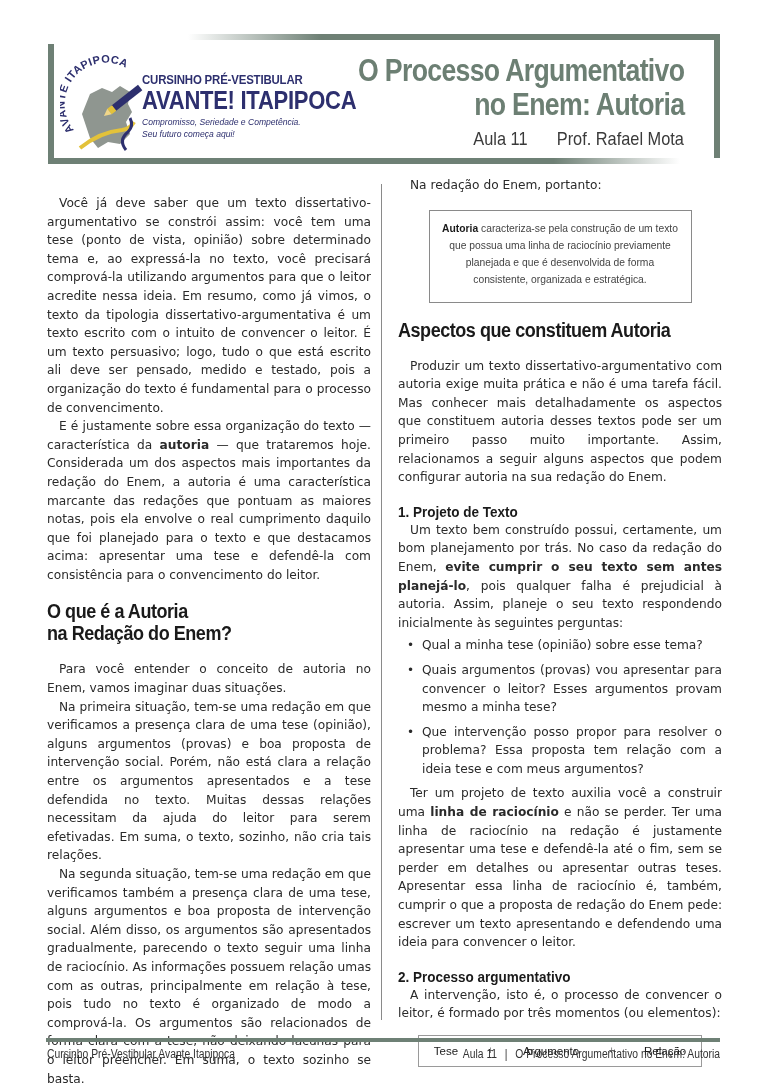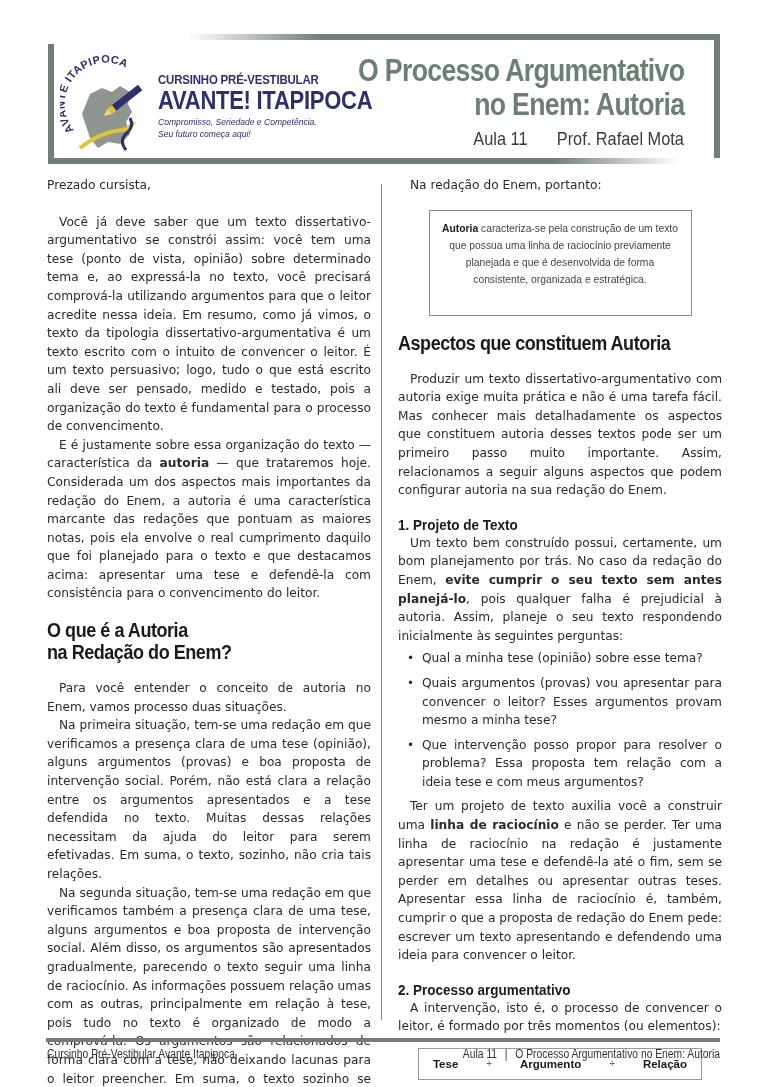--- a/index.html
+++ b/index.html
@@ -9,21 +9,21 @@
   
   .header-frame { position: absolute; left: 48px; top: 34px; width: 672px; height: 130px; }
   .frame-top { position: absolute; left: 140px; right: 0; top: 0; height: 6px;
                background: linear-gradient(90deg, rgba(110,128,117,0) 0%, #6e8075 25%, #6e8075 100%); }
   .frame-right { position: absolute; right: 0; top: 0; width: 6px; height: 124px; background: #6e8075; }
   .frame-left { position: absolute; left: 0; top: 10px; width: 6px; height: 120px; background: #6e8075; }
   .frame-bottom { position: absolute; left: 0; right: 40px; top: 124px; height: 6px;
                   background: linear-gradient(90deg, #6e8075 0%, #6e8075 80%, rgba(110,128,117,0) 100%); }
 
   .logo { position: absolute; left: 60px; top: 52px; width: 90px; height: 100px; }
-  .logo-text { position: absolute; left: 158px; top: 72px; }
+  .logo-text { position: absolute; left: 142px; top: 72px; }
   .logo-sub { font-family: "Liberation Sans", sans-serif; font-weight: bold; font-size: 13px; color: #2d2f6e;
               letter-spacing: -0.2px; transform: scaleX(0.88); transform-origin: left; white-space: nowrap; }
   .logo-main { font-family: "Liberation Sans", sans-serif; font-weight: bold; font-size: 25px; color: #2d2f6e;
                letter-spacing: -0.3px; line-height: 26px; transform: scaleX(0.88); transform-origin: left; white-space: nowrap; }
   .logo-tag { font-family: "Liberation Sans", sans-serif; font-style: italic; font-size: 9.5px; color: #2d2f6e;
               line-height: 12px; margin-top: 3px; transform: scaleX(0.9); transform-origin: left; white-space: nowrap; }
 
   .doc-title { position: absolute; right: 84px; top: 54px; text-align: right;
                font-family: "Liberation Sans", sans-serif; font-weight: bold; font-size: 31px; line-height: 34px;
                color: #6c7f73; letter-spacing: -0.8px; transform: scaleX(0.86); transform-origin: right; white-space: nowrap; }
@@ -40,32 +40,32 @@
   p { text-align: justify; hyphens: manual; }
   p.indent { text-indent: 12px; }
   .gap { height: 18px; }
   b { font-weight: bold; }
 
   h2.section { font-family: "Liberation Sans", sans-serif; font-weight: bold; font-size: 20px; line-height: 22px;
                color: #1a1a1a; letter-spacing: -0.5px; transform: scaleX(0.9); transform-origin: left; white-space: nowrap; }
   h3.subsection { font-family: "Liberation Sans", sans-serif; font-weight: bold; font-size: 15px; line-height: 18px;
                   color: #1a1a1a; transform: scaleX(0.9); transform-origin: left; white-space: nowrap; }
 
-  .def-box { margin: 15px auto 0 auto; width: 263px; border: 1.5px solid #8a8a8a; padding: 9px 10px 27px 10px;
+  .def-box { margin: 15px auto 0 auto; width: 263px; border: 1.5px solid #8a8a8a; padding: 9px 10px 14px 10px;
              text-align: center; font-family: "Liberation Sans Narrow", "Liberation Sans", sans-serif; font-size: 10.3px; line-height: 17px; color: #444; }
   .def-box b { color: #1a1a1a; }
 
   ul.bullets { list-style: none; margin-top: 4px; }
   ul.bullets li { position: relative; padding-left: 24px; text-align: justify; margin-bottom: 6px; }
   ul.bullets li::before { content: "\2022"; position: absolute; left: 9px; top: 0; font-size: 12px; }
 
   .process-box { margin: 12px auto 0 auto; width: 284px; height: 32px; border: 1.5px solid #9a9a9a;
                  display: flex; align-items: center; justify-content: space-around;
                  font-family: "Liberation Sans", sans-serif; font-size: 11.5px; }
-  .process-box .term { font-weight: bold; color: #1a1a1a; }
+  .process-box .term { font-weight: normal; color: #1a1a1a; }
   .process-box .plus { color: #666; font-size: 10px; }
 
   
   .footer-rule { position: absolute; left: 46px; top: 1038px; width: 674px; height: 4px; background: #6e8075; }
   .footer-left { position: absolute; left: 47px; top: 1047px; font-family: "Liberation Sans", sans-serif; font-size: 12px;
                  color: #333; transform: scaleX(0.86); transform-origin: left; white-space: nowrap; }
   .footer-right { position: absolute; right: 48px; top: 1047px; font-family: "Liberation Sans", sans-serif; font-size: 12px;
                   color: #333; transform: scaleX(0.86); transform-origin: right; white-space: nowrap; }
   .footer-right .sep { margin: 0 9px; }
 </style>
@@ -112,31 +112,30 @@
 
 <div class="doc-title">
   <div>O Processo Argumentativo</div>
   <div>no Enem: Autoria</div>
 </div>
 <div class="doc-meta">
   <span>Aula 11</span><span>Prof. Rafael Mota</span>
 </div>
 
 <div class="col col-left">
-  <p>Prezado cursista,</p>
   <div class="gap"></div>
   <p class="indent">Você já deve saber que um texto dissertativo-argumen­tativo se constrói assim: você tem uma tese (ponto de vis­ta, opinião) sobre determinado tema e, ao expressá-la no texto, você precisará comprová-la utilizando argumentos para que o leitor acredite nessa ideia. Em resumo, como já vimos, o texto da tipologia dissertativo-argumentativa é um texto escrito com o intuito de convencer o leitor. É um texto persuasivo; logo, tudo o que está escrito ali deve ser pensado, medido e testado, pois a organização do texto é fundamental para o processo de convencimento.</p>
   <p class="indent"><span>E é justamente sobre essa organização do texto — carac­terística da </span><b>autoria</b><span> — que trataremos hoje. Considerada um dos aspectos mais importantes da redação do Enem, a autoria é uma característica marcante das redações que pontuam as maiores notas, pois ela envolve o real cum­primento daquilo que foi planejado para o texto e que des­tacamos acima: apresentar uma tese e defendê-la com consistência para o convencimento do leitor.</span></p>
   <div style="height:16px"></div>
   <h2 class="section">
     <div>O que é a Autoria</div>
     <div>na Redação do Enem?</div>
   </h2>
   <div style="height:16px"></div>
-  <p class="indent">Para você entender o conceito de autoria no Enem, va­mos processo duas situações.</p>
+  <p class="indent">Para você entender o conceito de autoria no Enem, va­mos imaginar duas situações.</p>
   <p class="indent">Na primeira situação, tem-se uma redação em que veri­ficamos a presença clara de uma tese (opinião), alguns ar­gumentos (provas) e boa proposta de intervenção social. Porém, não está clara a relação entre os argumentos apre­sentados e a tese defendida no texto. Muitas dessas rela­ções necessitam da ajuda do leitor para serem efetivadas. Em suma, o texto, sozinho, não cria tais relações.</p>
   <p class="indent">Na segunda situação, tem-se uma redação em que veri­ficamos também a presença clara de uma tese, alguns ar­gumentos e boa proposta de intervenção social. Além dis­so, os argumentos são apresentados gradualmente, pare­cendo o texto seguir uma linha de raciocínio. As informa­ções possuem relação umas com as outras, principalmen­te em relação à tese, pois tudo no texto é organizado de modo a comprová-la. Os argumentos são relacionados de forma clara com a tese, não deixando lacunas para o leitor preencher. Em suma, o texto sozinho se basta.</p>
 
 </div>
 
 <div class="col-divider"></div>
 
 <div class="col col-right">
   <p class="indent">Na redação do Enem, portanto:</p>
   <div class="def-box"><b>Autoria</b><span> caracteriza-se pela construção de um texto que possua uma linha de raciocínio previamente planejada e que é desenvolvida de forma consistente, organizada e estratégica.</span></div>

